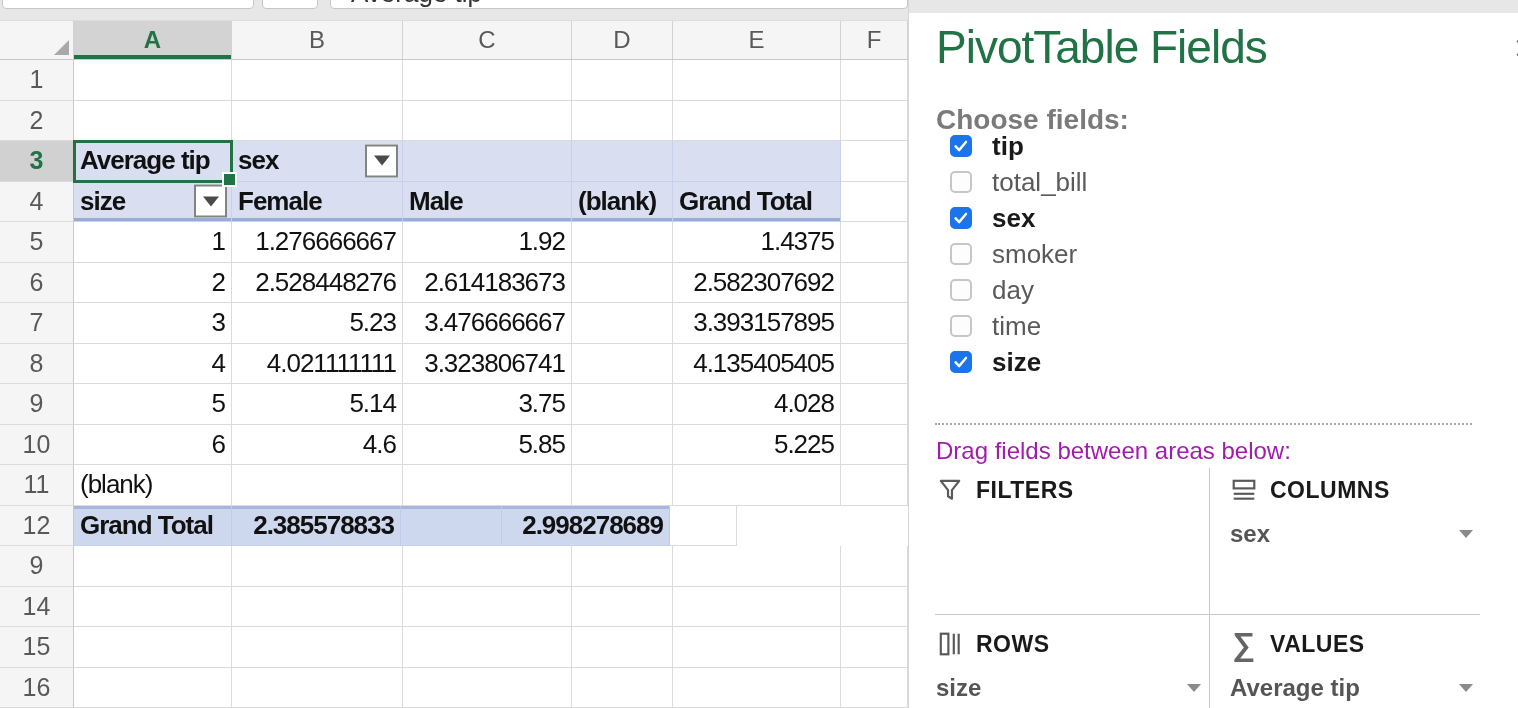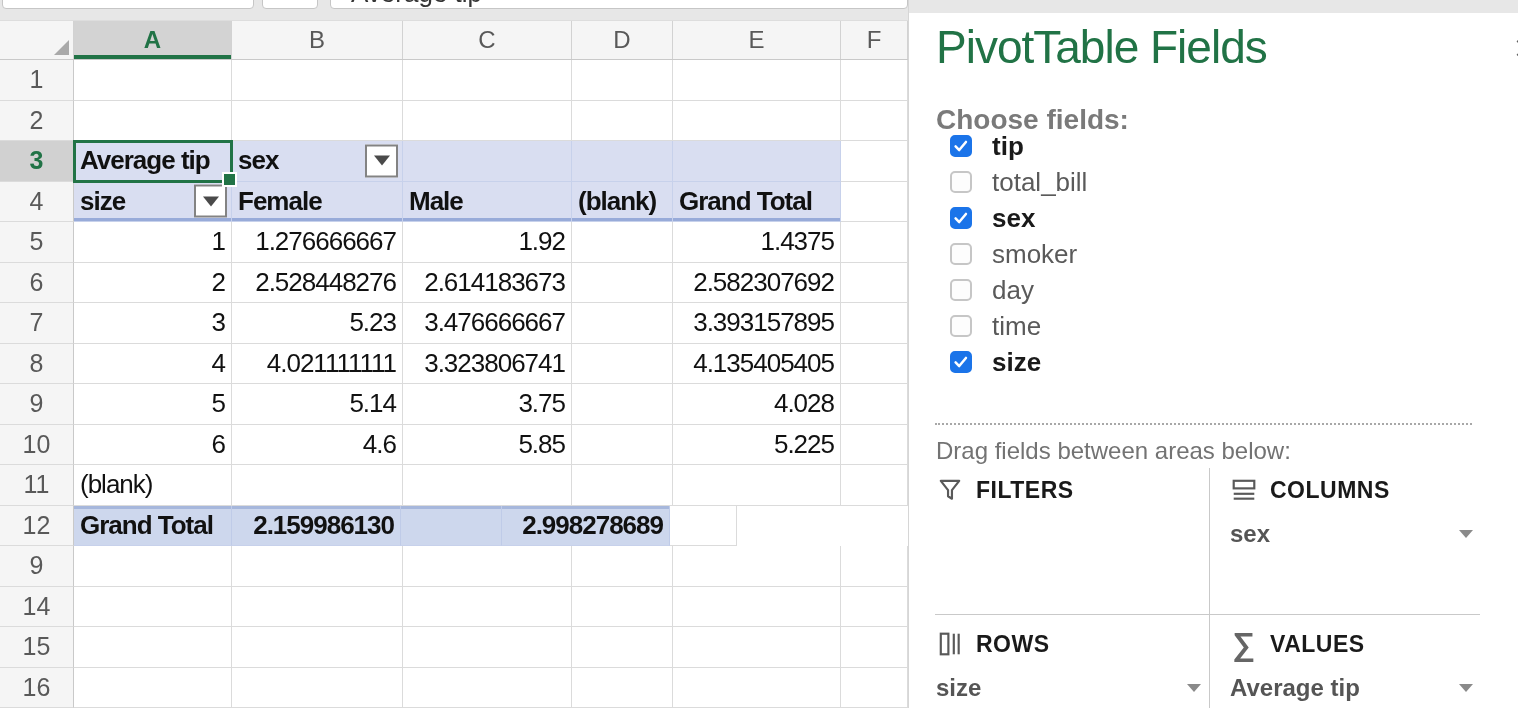--- a/index.html
+++ b/index.html
@@ -46,21 +46,21 @@
   .panel-title{position:absolute;left:27px;top:20px;font-size:46px;color:#217346;letter-spacing:-1px;white-space:nowrap;}
   .panel-close{position:absolute;right:46px;top:34px;font-size:30px;color:#5F5F5F;line-height:1;cursor:default;}
   .choose{position:absolute;left:27px;top:86px;font-size:28px;font-weight:700;color:#7A7A7A;margin-top:18px;}
   .fields{position:absolute;left:27px;top:128px;width:540px;}
   .frow{height:36px;display:flex;align-items:center;}
   .cb{width:22px;height:22px;margin-left:14px;margin-right:20px;border-radius:5px;box-sizing:border-box;background:#FDFDFD;border:2px solid #C6C6C6;display:flex;align-items:center;justify-content:center;flex:0 0 22px;}
   .cb.on{background:#1B74E9;border-color:#1B74E9;}
   .flabel{font-size:26px;color:#5A5A5A;}
   .flabel.on{font-weight:700;color:#1A1A1A;}
   .dotted{position:absolute;left:26px;top:423px;width:537px;border-top:2px dotted #A8A8A8;}
-  .draghint{position:absolute;left:27px;top:437px;font-size:24px;color:#737373;}
+  .draghint{position:absolute;left:27px;top:437px;font-size:24px;color:#a21caf;}
   .vdiv{position:absolute;left:300px;top:468px;width:1px;height:240px;background:#C9C9C9;}
   .hdiv{position:absolute;left:26px;top:614px;width:545px;height:1px;background:#C9C9C9;}
   .area{position:absolute;}
   .area-filters{left:27px;top:476px;width:265px;}
   .area-columns{left:321px;top:476px;width:243px;}
   .area-rows{left:27px;top:630px;width:265px;}
   .area-values{left:321px;top:630px;width:243px;}
   .area-head{display:flex;align-items:center;gap:12px;font-size:23px;font-weight:700;color:#1A1A1A;letter-spacing:0.5px;}
   .aicon{display:flex;align-items:center;justify-content:center;width:28px;height:28px;}
   .sigma{font-size:32px;color:#666;line-height:1;}
@@ -263,21 +263,21 @@
         <div class="cell c3"></div>
         <div class="cell c4"></div>
         <div class="cell c5"></div>
       </div>
       <div class="row">
         <div class="rn">12</div>
         <div class="cell c0 tot b">
           <span>Grand Total</span>
         </div>
         <div class="cell c2 tot ar b">
-          <span>2.159986130</span>
+          <span>2.385578833</span>
         </div>
         <div class="cell c3 tot"></div>
         <div class="cell c4 tot ar b">
           <span>2.998278689</span>
         </div>
         <div class="cell c5"></div>
       </div>
       <div class="row">
         <div class="rn">9</div>
         <div class="cell c0"></div>

